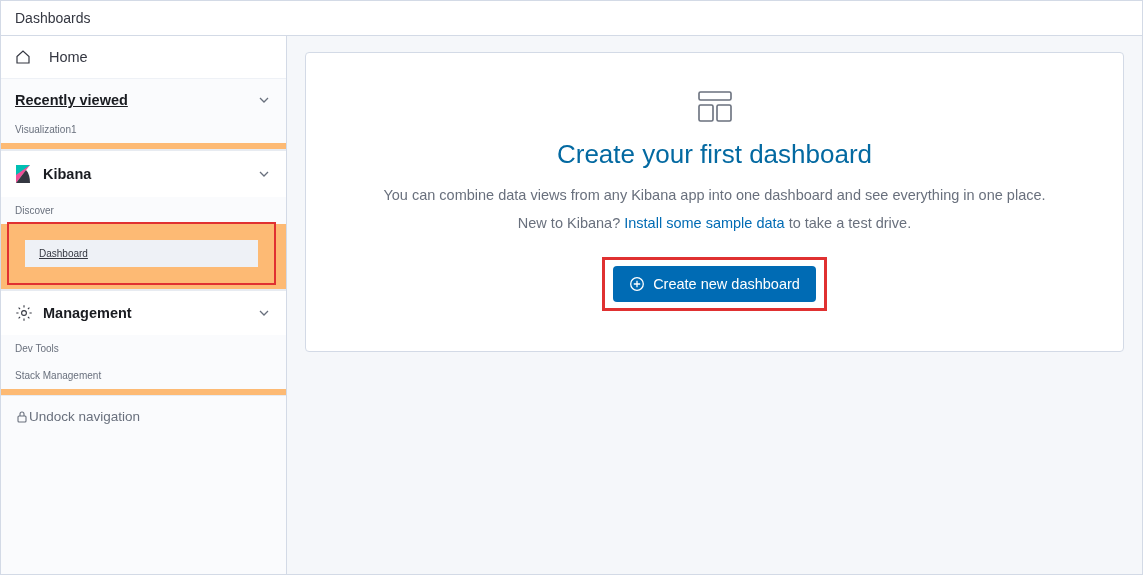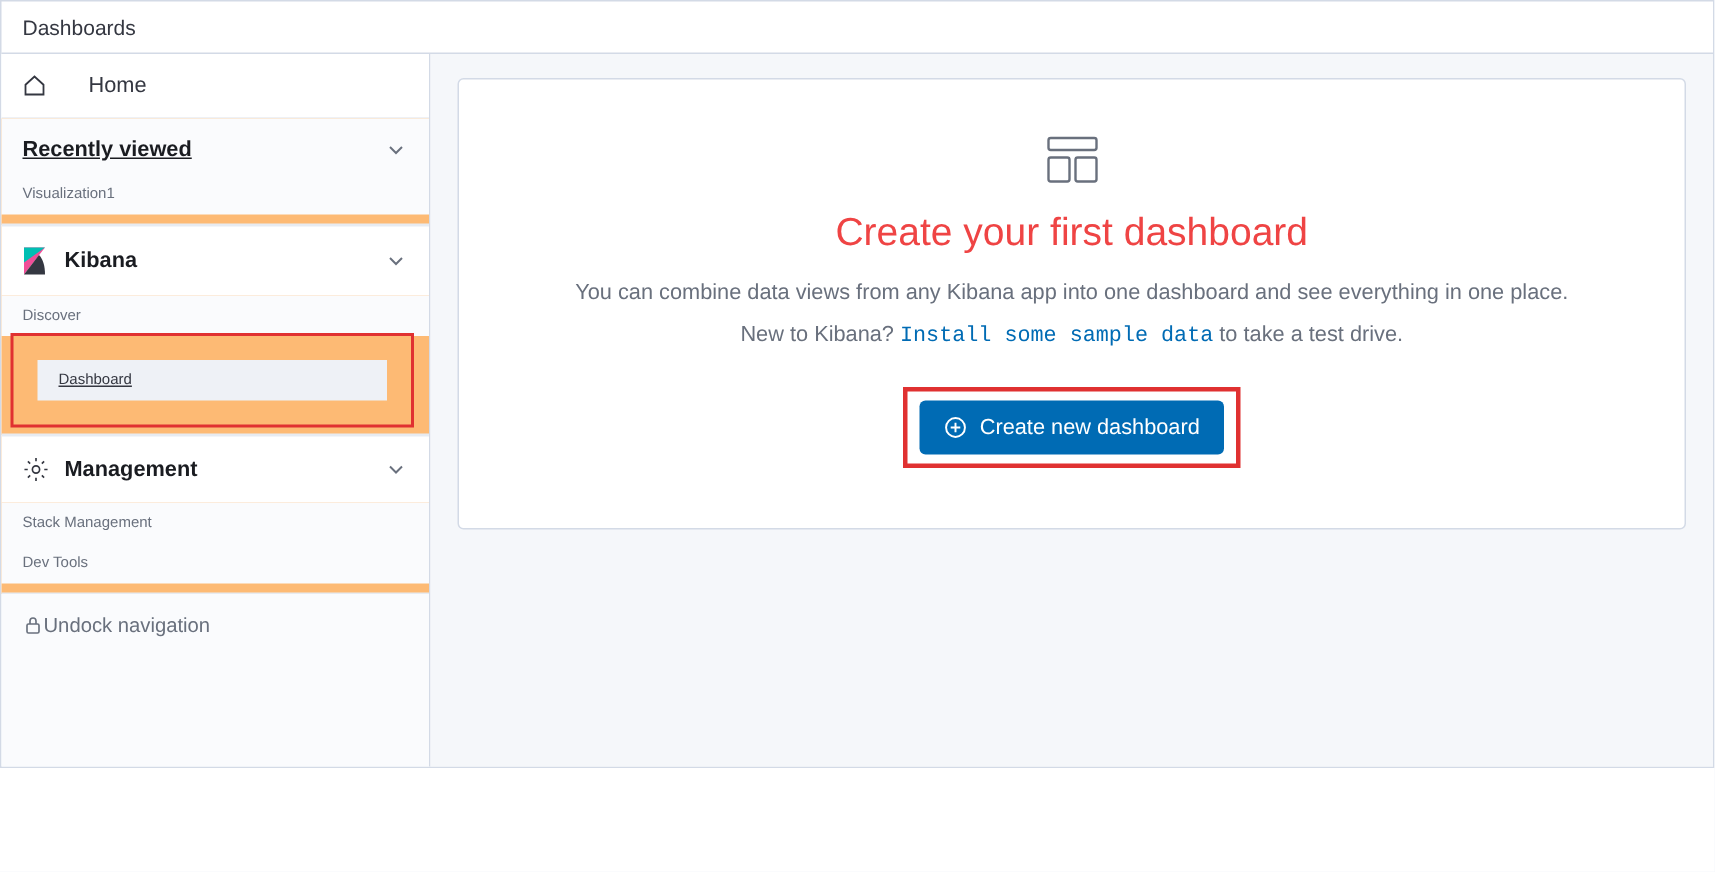--- a/index.html
+++ b/index.html
@@ -12,21 +12,21 @@
       font-size: 14px;
       color: #343741;
       background: #fff;
       width: 1143px;
       height: 581px;
       overflow: hidden;
     }
     .frame {
       border: 1px solid #d3dae6;
       width: 1143px;
-      height: 512px;
+      height: 575px;
       display: flex;
       flex-direction: column;
     }
     .topbar {
       padding: 9px 14px;
       border-bottom: 1px solid #d3dae6;
       font-size: 14px;
       color: #343741;
     }
     .body {
@@ -37,21 +37,21 @@
     .sidebar {
       width: 286px;
       border-right: 1px solid #d3dae6;
       background: #fafbfd;
       display: flex;
       flex-direction: column;
     }
     .home-row {
       display: flex;
       align-items: center;
-      gap: 28px;
+      gap: 18px;
       padding: 13px 14px;
       background: #fff;
       border-bottom: 1px solid #eef1f6;
     }
     .home-row .label {
       font-size: 14.5px;
       color: #343741;
     }
     .section-header {
       display: flex;
@@ -140,38 +140,37 @@
       text-align: center;
     }
     .card-icon {
       display: flex;
       justify-content: center;
       margin-bottom: 14px;
     }
     .card h1 {
       font-size: 26px;
       font-weight: 400;
-      color: #ef4444;
+      color: #0369a1;
       margin-bottom: 14px;
     }
     .card .desc {
       color: #69707d;
       font-size: 14.5px;
       line-height: 1.6;
       margin-bottom: 8px;
     }
     .card .prompt {
       color: #69707d;
       font-size: 14.5px;
       margin-bottom: 26px;
     }
     .card .prompt a {
       color: #006bb4;
       text-decoration: none;
-      font-family: Liberation Mono, monospace;
     }
     .btn-wrap {
       display: inline-block;
       border: 3px solid #e03131;
       padding: 6px 8px;
     }
     .btn {
       display: inline-flex;
       align-items: center;
       gap: 8px;
@@ -255,22 +254,22 @@
               </svg>
             </span>
             <span class="section-title">Management</span>
           </div>
           <span class="chev">
             <svg width="12" height="12" viewBox="0 0 12 12" fill="none" stroke="#69707d" stroke-width="1.3">
                 <path d="M2 4 L6 8 L10 4"></path>
               </svg>
           </span>
         </div>
+        <div class="sub-item">Dev Tools</div>
         <div class="sub-item">Stack Management</div>
-        <div class="sub-item">Dev Tools</div>
       </div>
 
       <div class="undock-row">
         <span class="icon">
           <svg width="14" height="14" viewBox="0 0 14 14" fill="none" stroke="#69707d" stroke-width="1.1">
             <rect x="3" y="6" width="8" height="6" rx="1"></rect>
             <path d="M5 6 V4 a2 2 0 0 1 4 0 V6"></path>
           </svg>
         </span>
         <span>Undock navigation</span>

